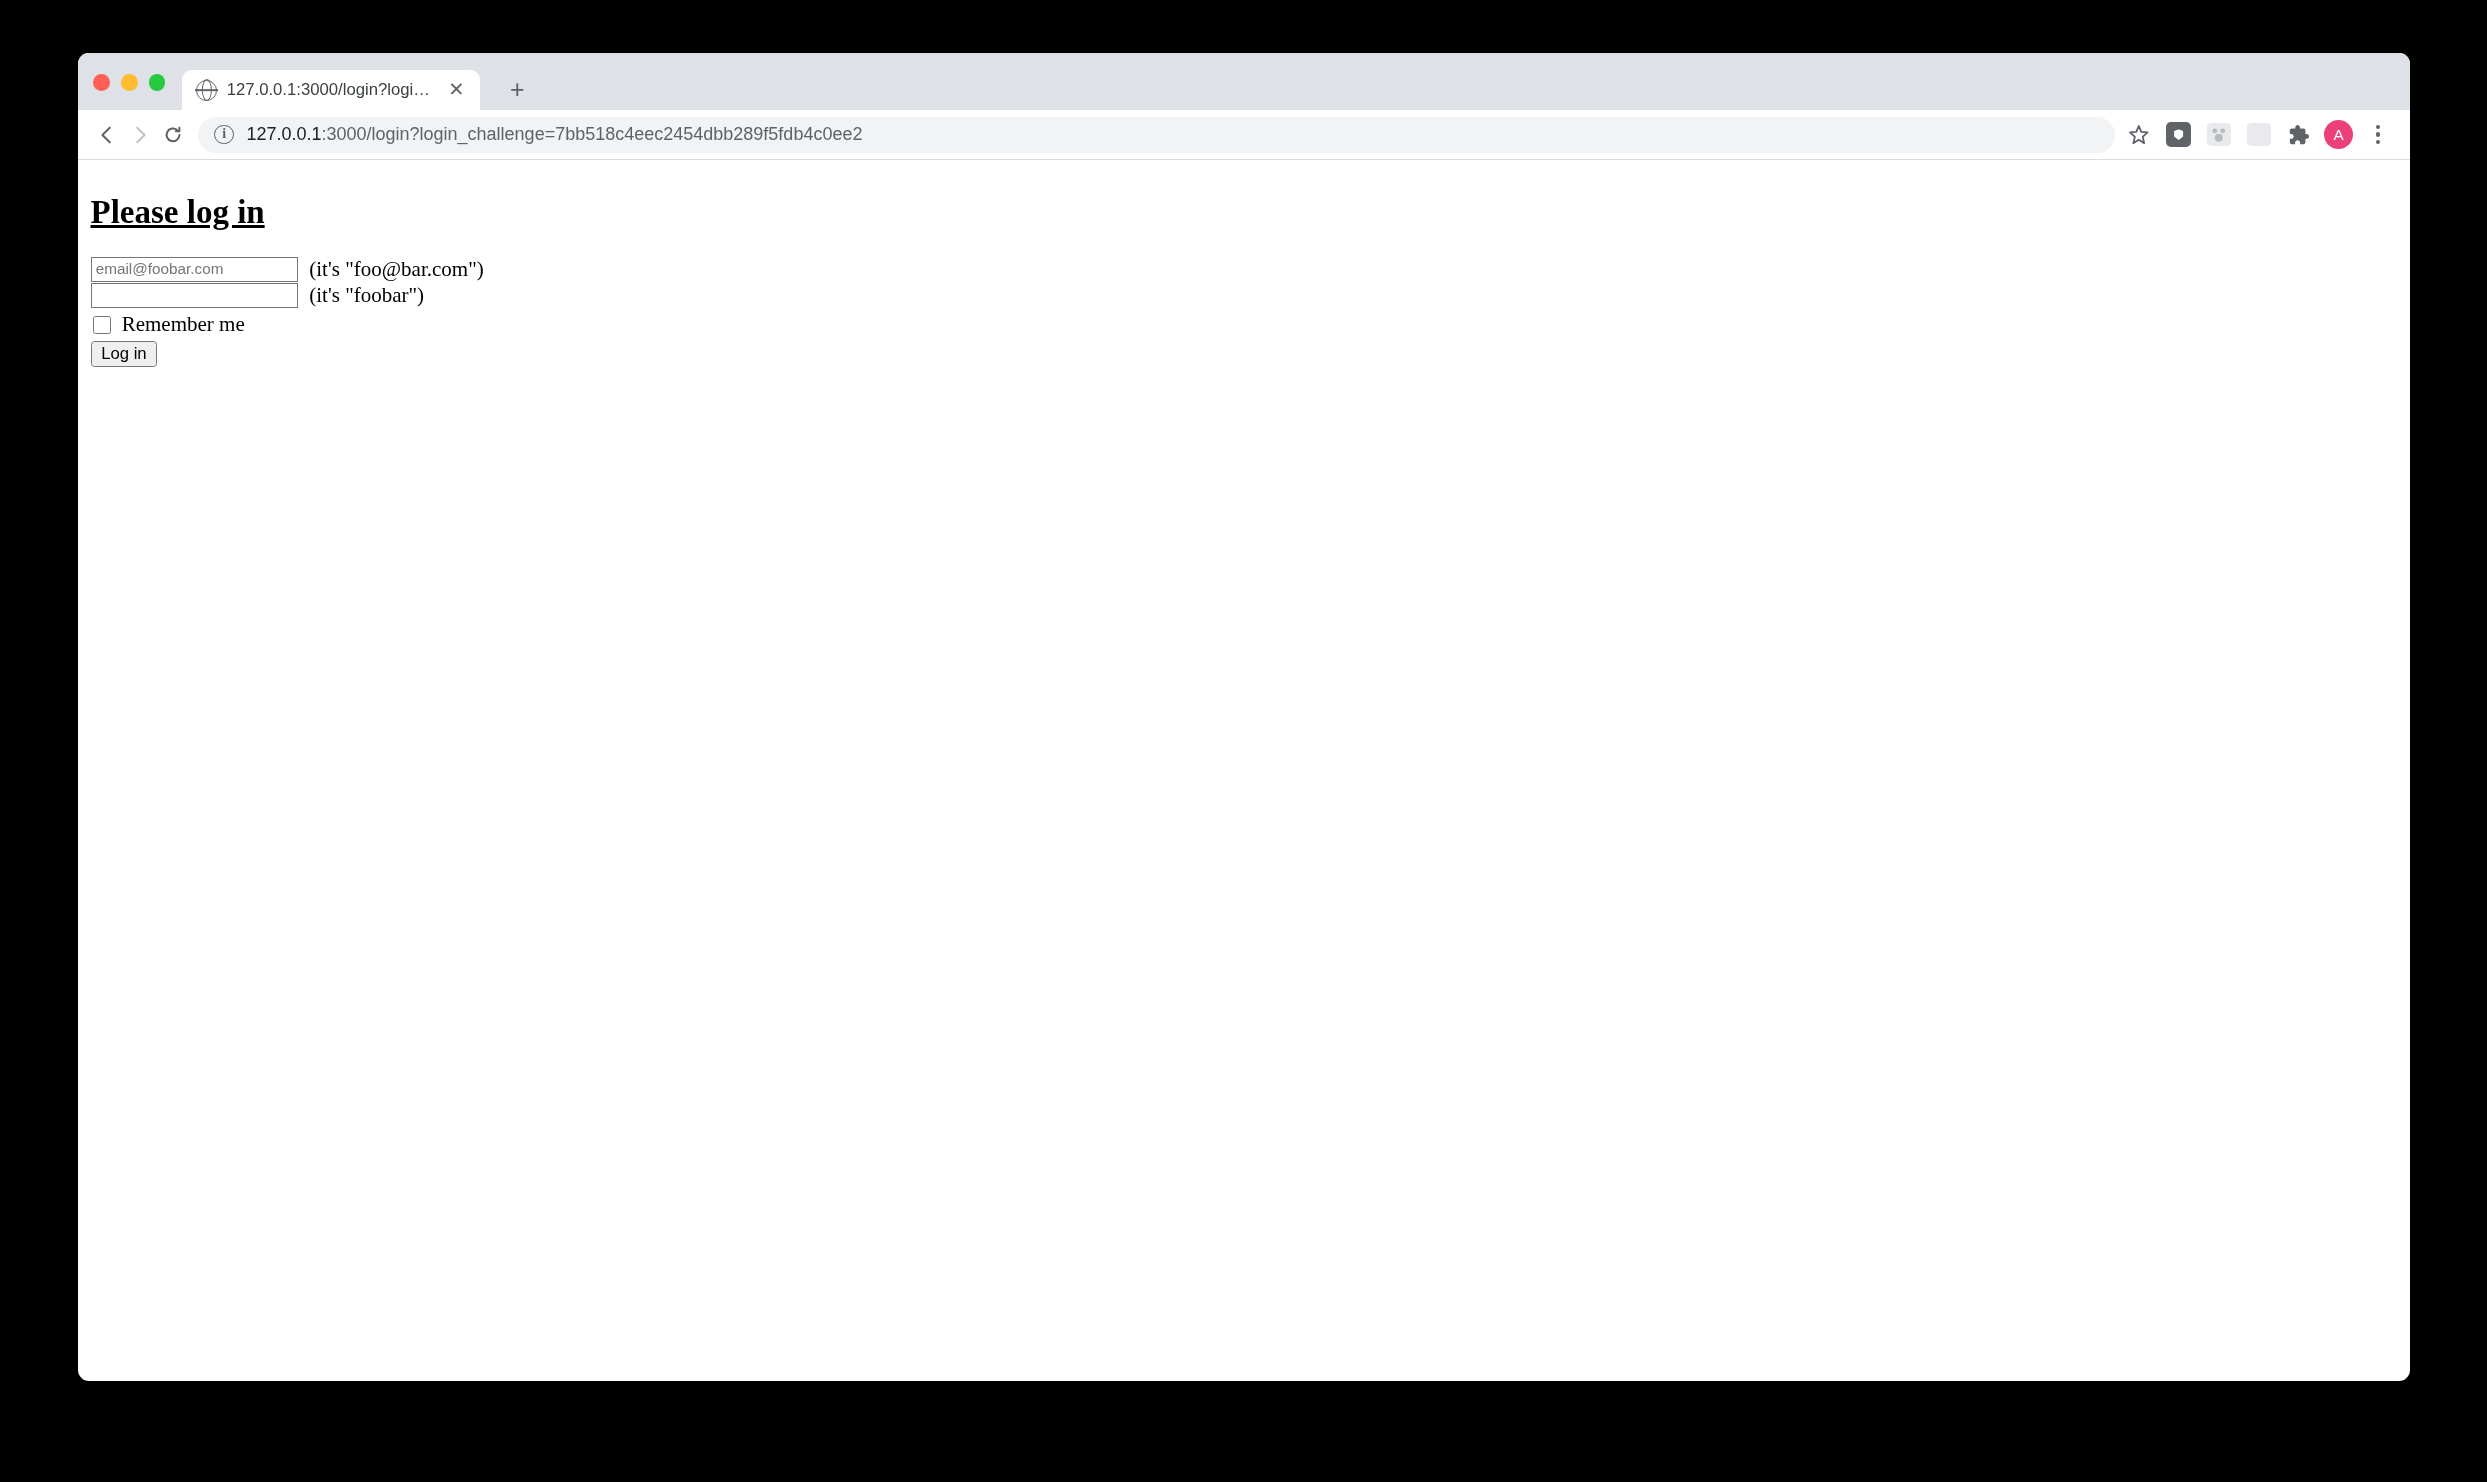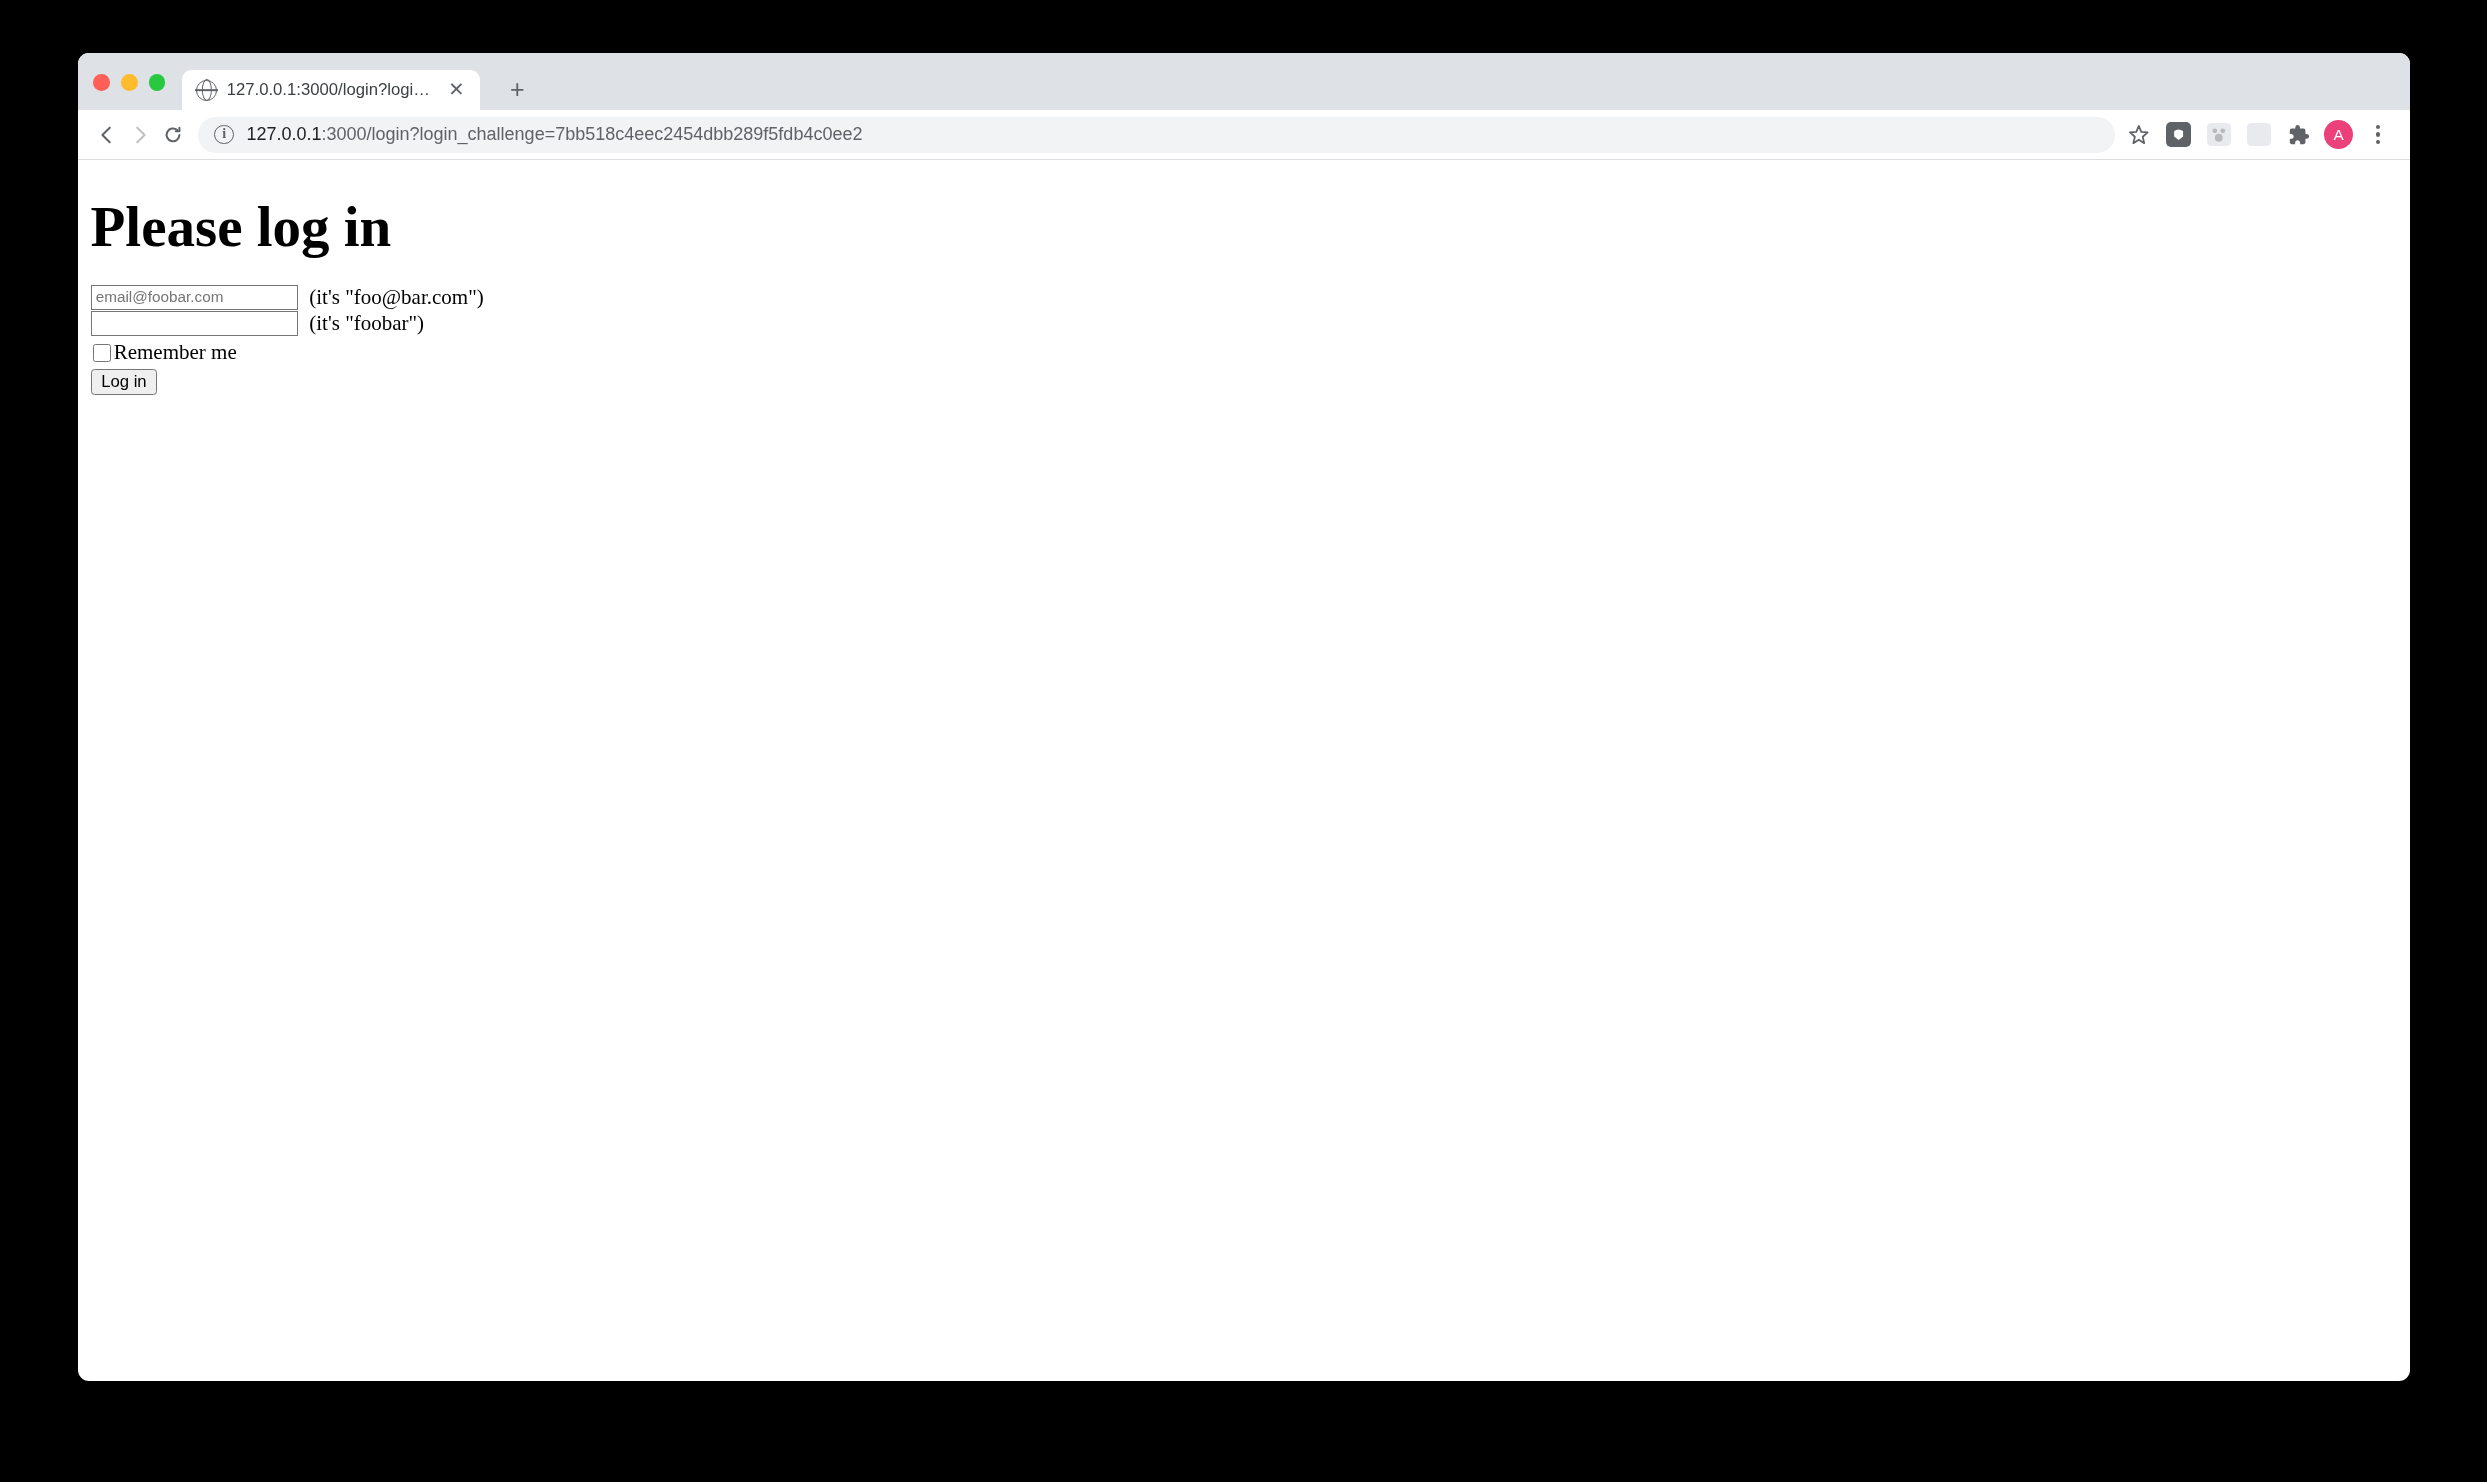--- a/index.html
+++ b/index.html
@@ -247,23 +247,24 @@
       height: 4.2px;
       background: #5f6368;
       border-radius: 50%;
     }
     .page-content {
       padding: 12.5px 12.5px;
       font-family: "Times New Roman", Times, serif;
       color: #000;
     }
     .page-content h1 {
-      font-size: 57px;
+      font-size: 33px;
       font-weight: bold;
       margin: 21px 0 26px 0;
+      text-decoration: underline;
     }
     .form-row {
       display: flex;
       align-items: center;
       gap: 9px;
       margin-bottom: 1.4px;
     }
     .form-row input[type="text"],
     .form-row input[type="password"] {
       width: 207px;
@@ -277,21 +278,21 @@
     .form-row input::placeholder {
       color: #757575;
     }
     .hint {
       font-size: 21px;
       margin-left: 2.8px;
     }
     .checkbox-row {
       display: flex;
       align-items: center;
-      gap: 1px;
+      gap: 9px;
       margin-top: 4.2px;
     }
     .checkbox-row input[type="checkbox"] {
       width: 18px;
       height: 18px;
       margin: 0 1.4px 0 2.8px;
     }
     .checkbox-label {
       font-size: 21px;
     }

